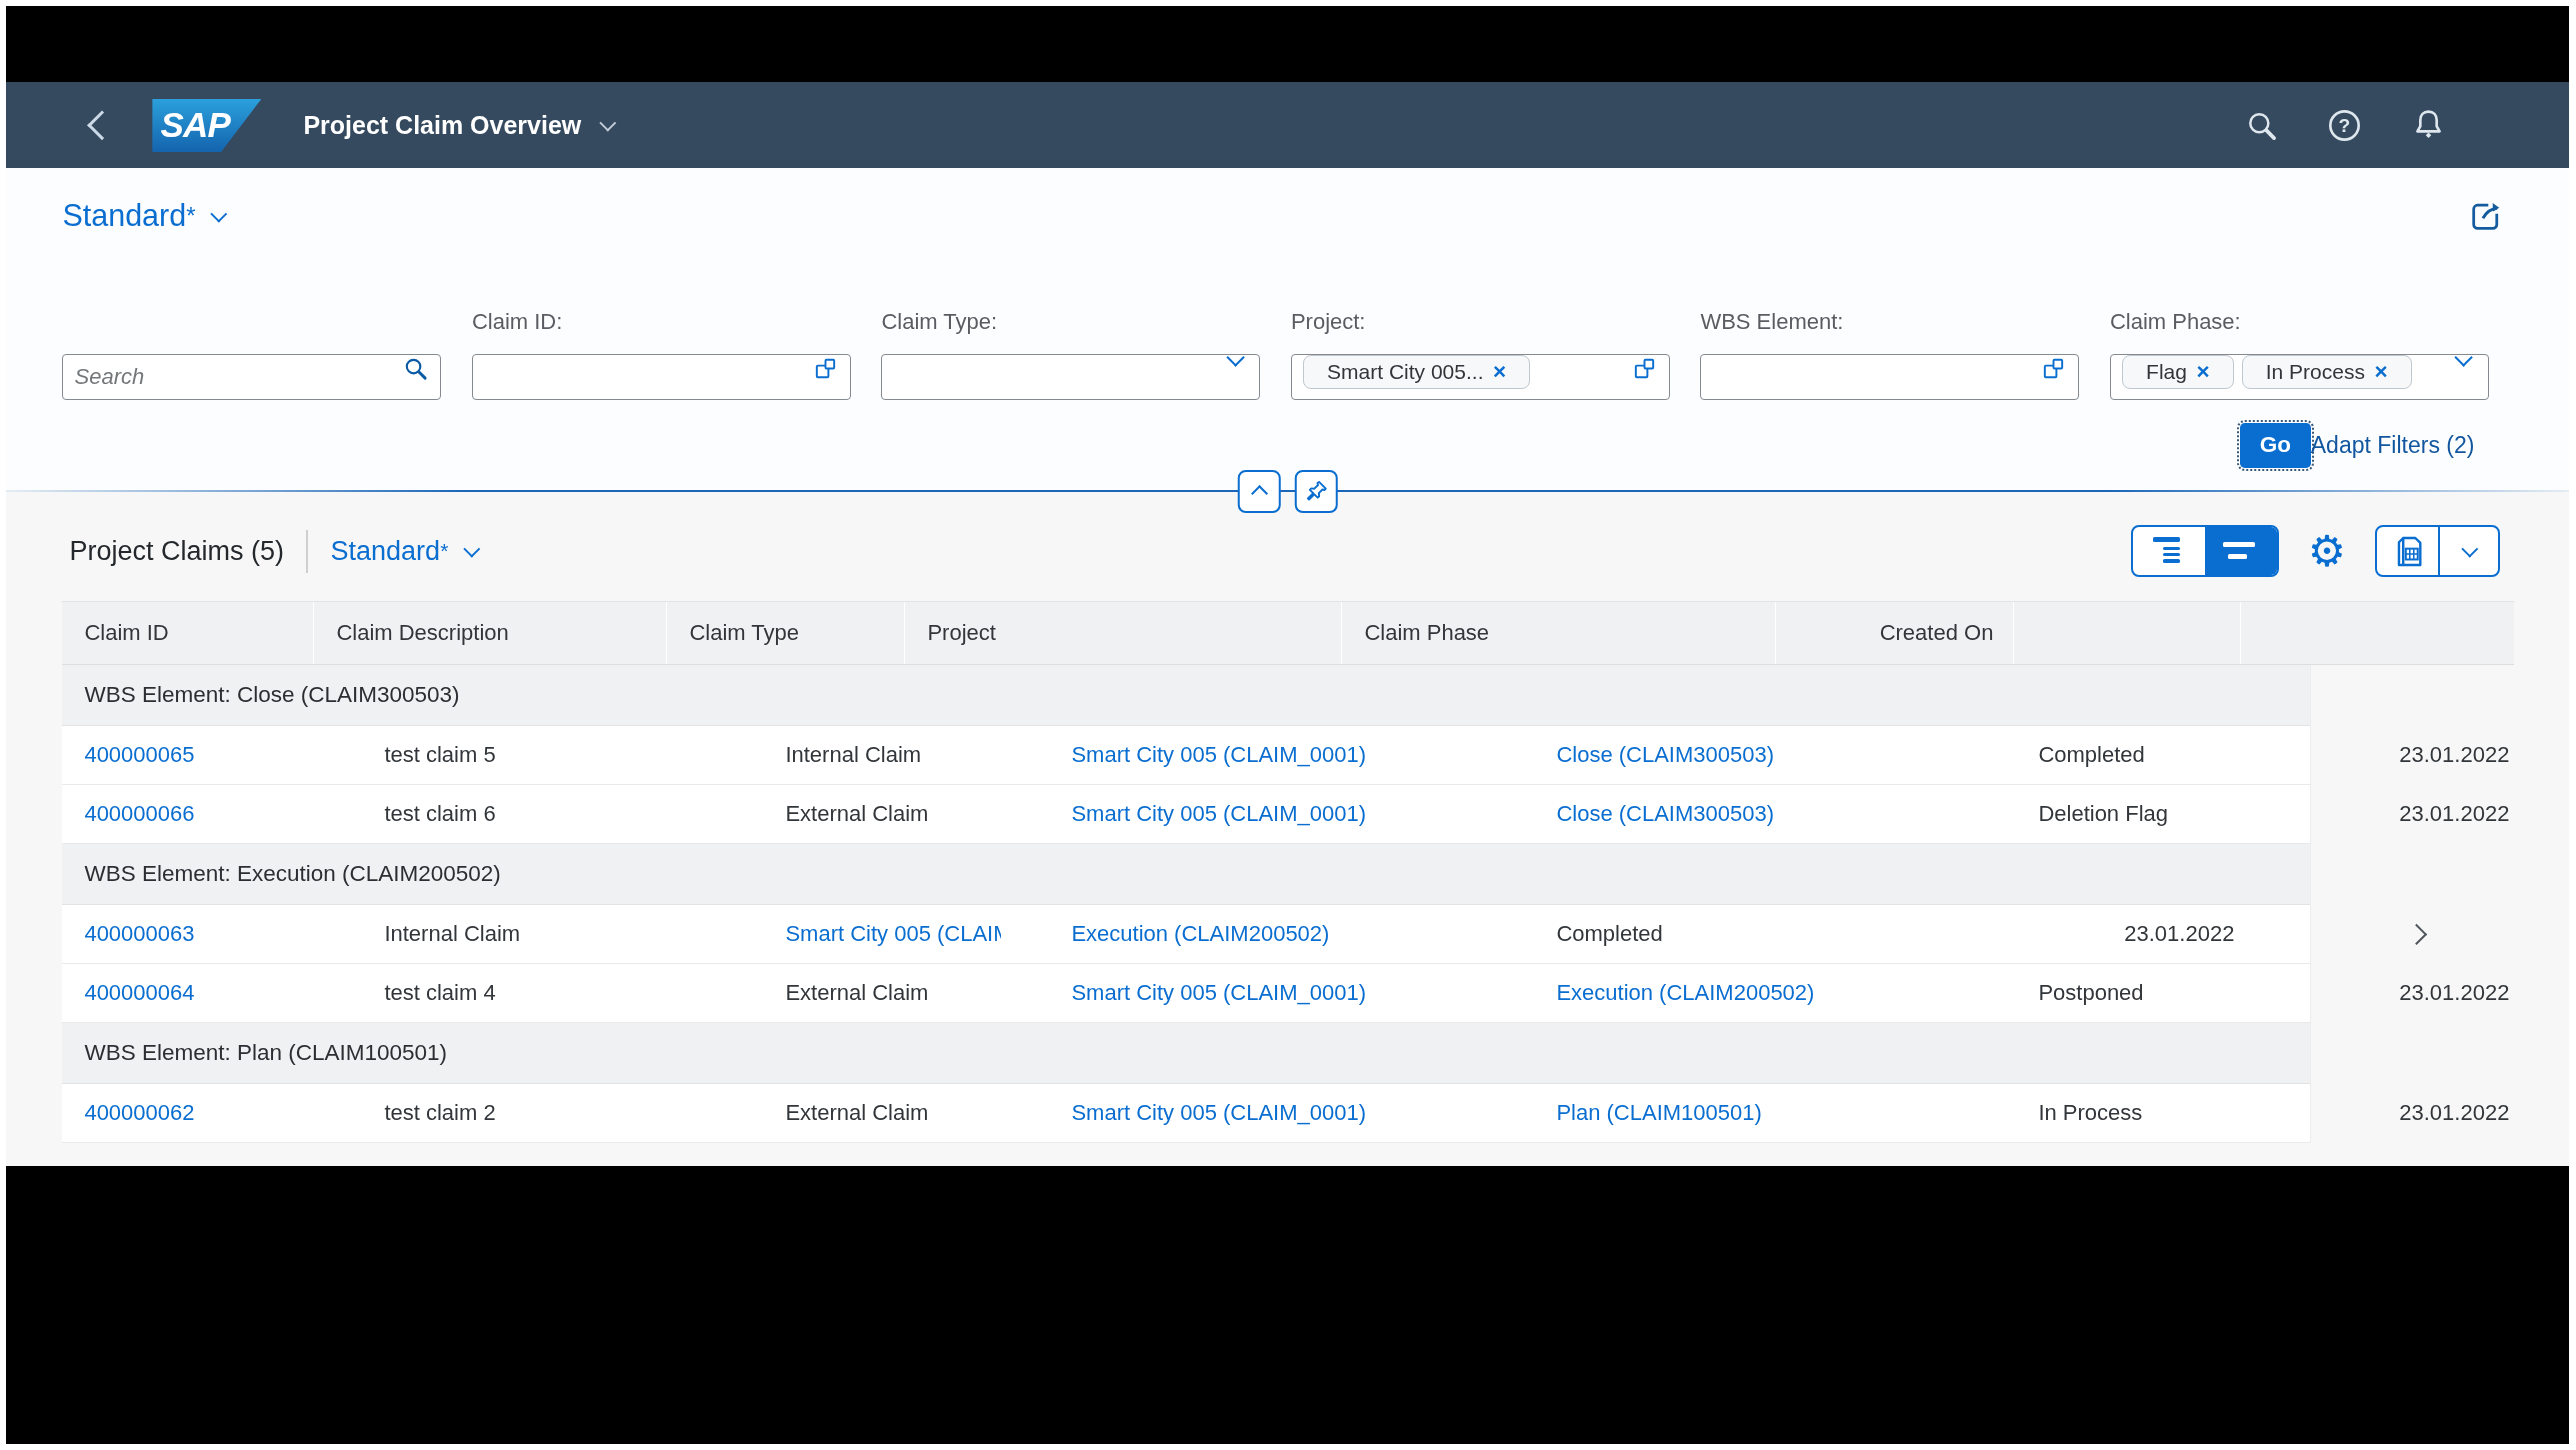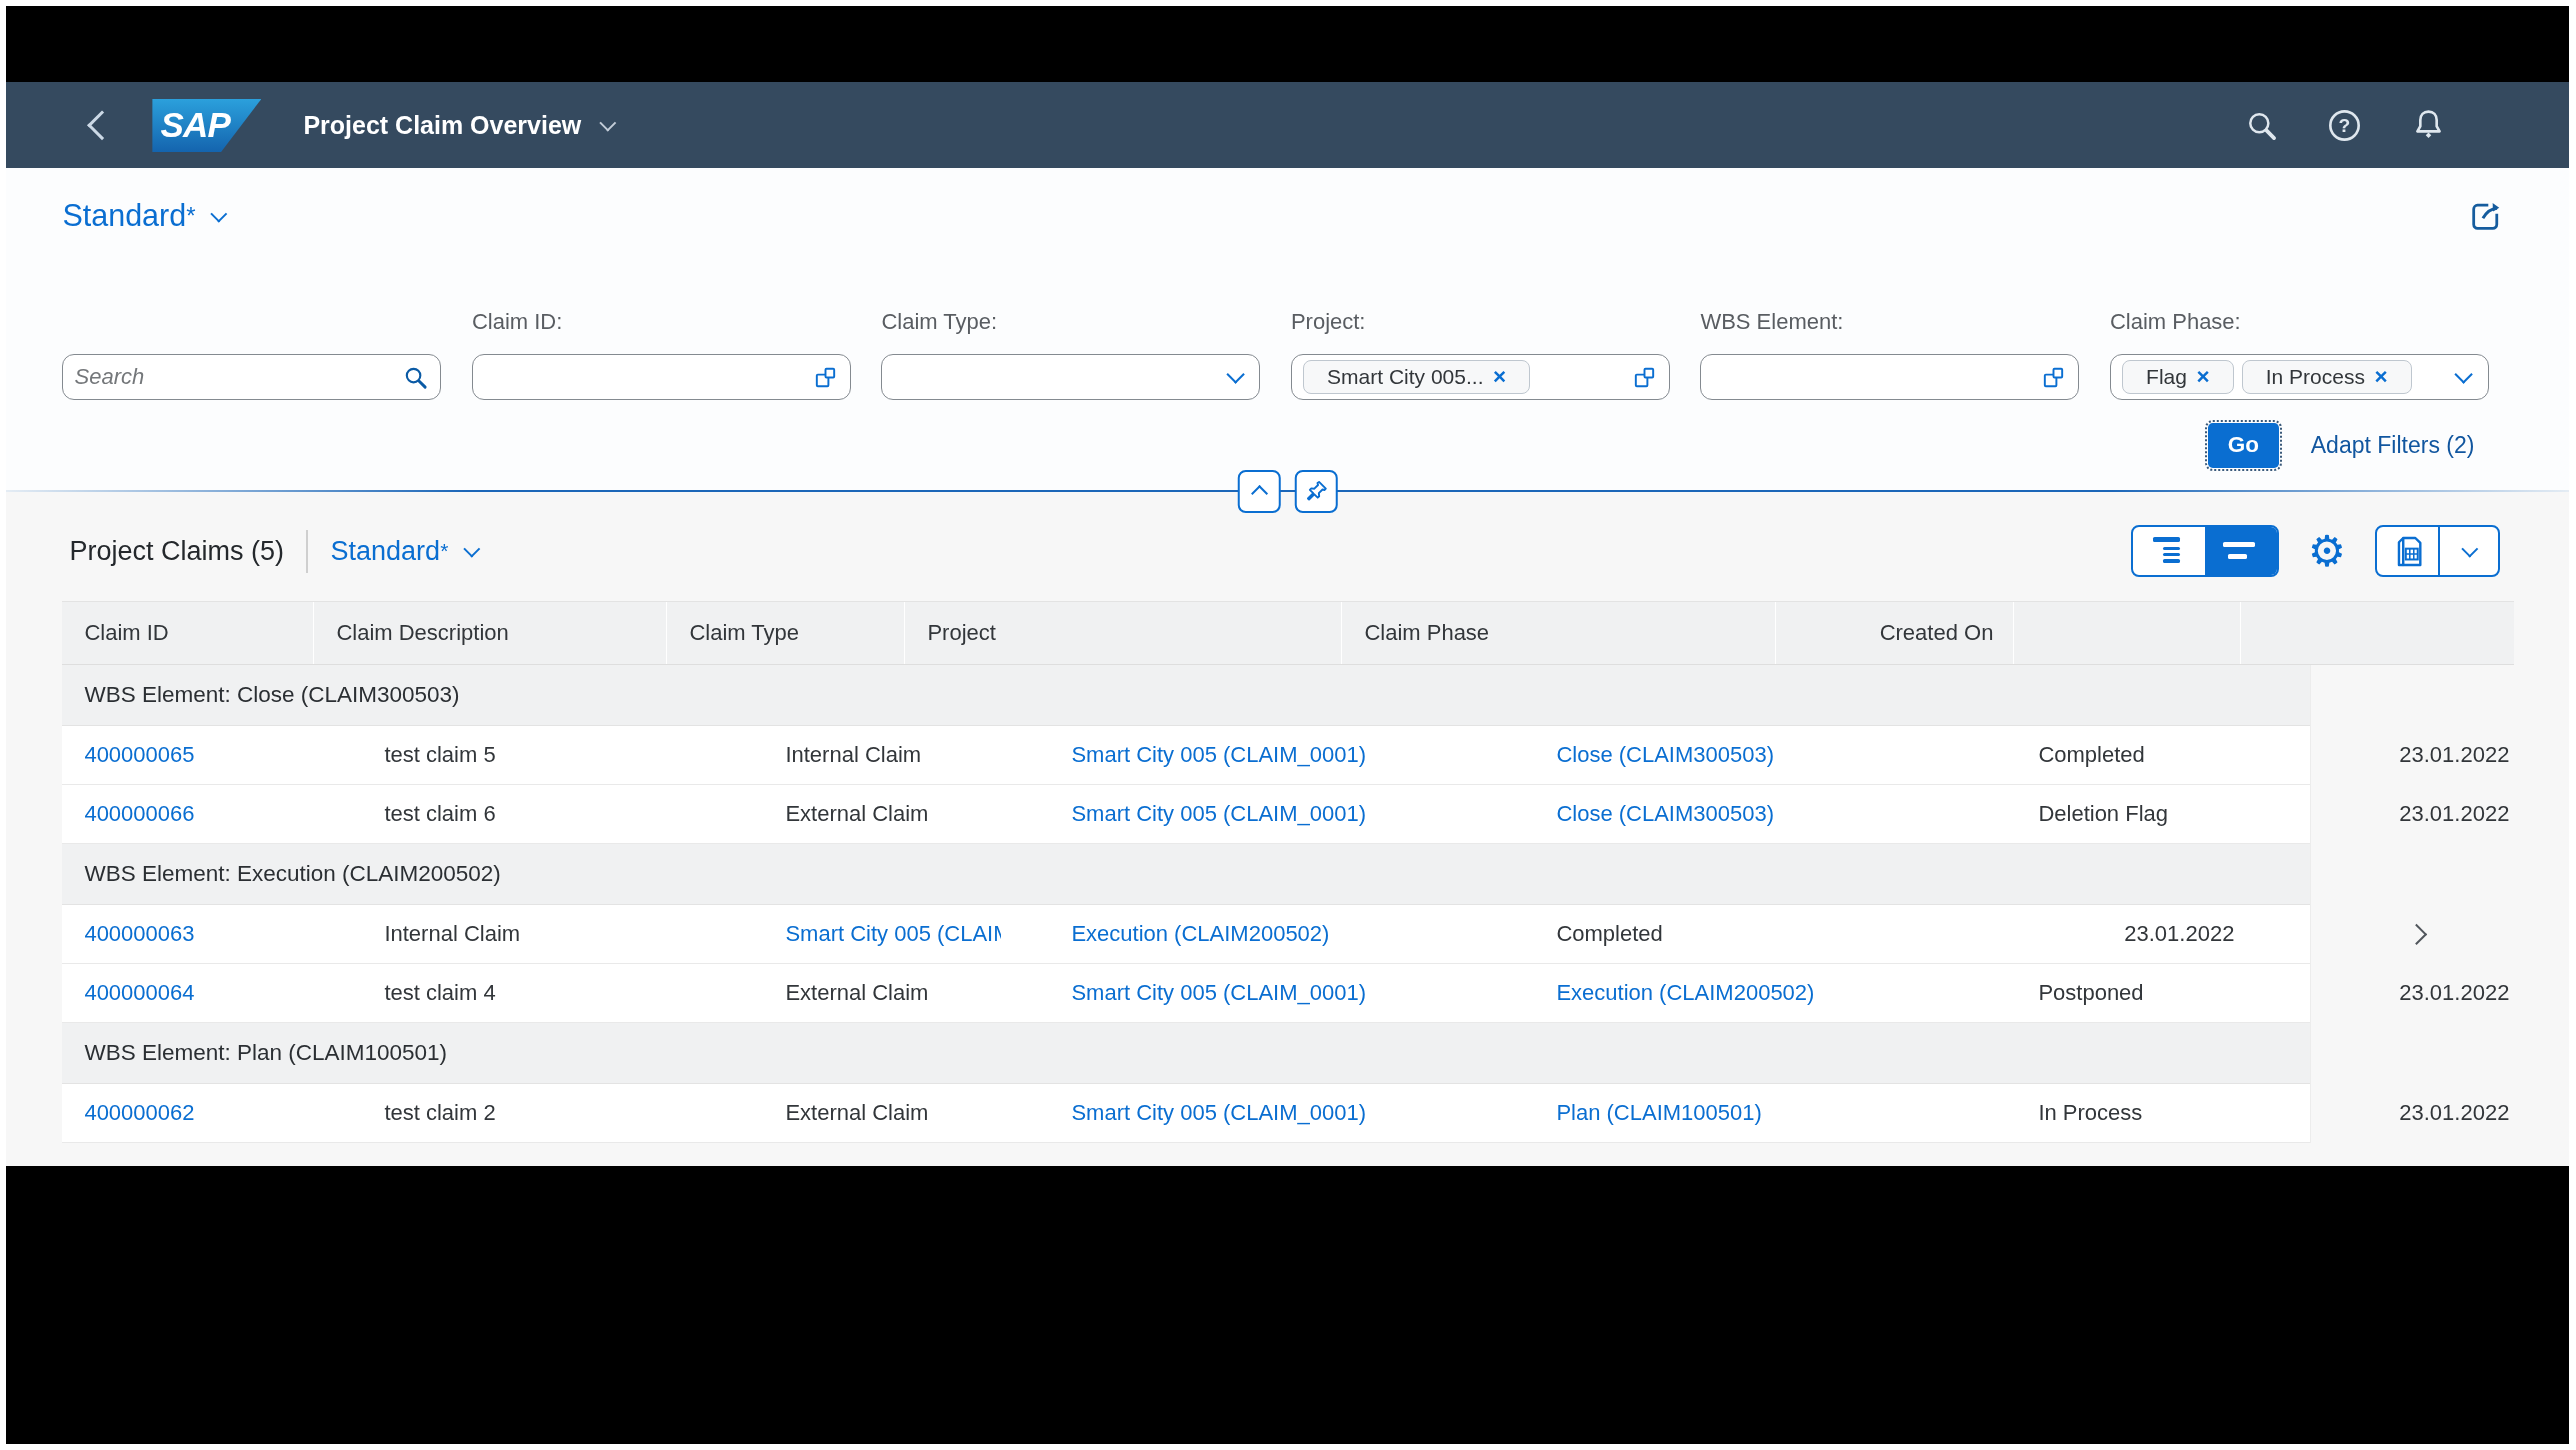--- a/index.html
+++ b/index.html
@@ -30,33 +30,33 @@
   .filterbar { background:#fcfdfe; position:relative; }
   .variant-row { height:95px; display:flex; align-items:center; padding:0 63px 0 56px; }
   .variant-name { color:#0a6ed1; font-size:30.5px; cursor:pointer; }
   .variant-star { color:#0a6ed1; font-size:24px; vertical-align:super; }
   .variant-chev { color:#0a6ed1; padding:4.8px; border-width:0 2.4px 2.4px 0; margin-left:17.7px; }
   .variant-spacer { flex:1; }
 
   .filter-row { display:flex; gap:30.5px; padding:46px 0 0 56px; }
   .ffield { width:379px; }
   .flabel { font-size:22px; color:#595d62; height:26px; margin-bottom:19px; white-space:nowrap; }
-  .fbox { height:46px; border:1.6px solid #848a90; border-radius:12px; background:#fff;
-          display:flex; align-items:center; padding:0 11.2px; position:relative; }
+  .fbox { height:46px; border:1.6px solid #848a90; border-radius:4px; background:#fff;
+          display:flex; align-items:flex-start; padding:0 11.2px; position:relative; }
   .fbox input { border:none; outline:none; flex:1; min-width:0; font-size:22px; color:#32363a; background:transparent; height:100%;
                 font-family:"Liberation Sans","DejaVu Sans",sans-serif; }
   .fbox input::placeholder { font-style:italic; color:#74777a; }
   .fbox .right-ico { margin-left:auto; display:flex; align-items:center; }
   .fbox .chev.blue { color:#0a6ed1; padding:5.6px; margin-right:6.4px; }
   .token { display:inline-flex; align-items:center; gap:9.6px; border:1.6px solid #bfc7cf; border-radius:8px;
            background:#f7f8f9; padding:4px 23px; font-size:21px; color:#32363a; white-space:nowrap; }
   .token .tok-x { color:#0a6ed1; font-size:22.5px; font-weight:bold; cursor:pointer; line-height:1; }
   .tokens { display:flex; gap:8px; overflow:hidden; }
 
-  .filter-actions { height:90px; display:flex; align-items:center; justify-content:flex-end; gap:32px; padding-right:95px; }
+  .filter-actions { height:90px; display:flex; align-items:center; justify-content:flex-end; padding-right:95px; }
   .go-btn { width:71px; height:45px; background:#0a6ed1; color:#fff; font-size:22.5px; font-weight:bold;
             border:none; border-radius:4.8px; cursor:pointer; outline:2.4px dotted #39597a; outline-offset:1.6px;
             font-family:"Liberation Sans","DejaVu Sans",sans-serif; }
   .adapt-link { color:#11569f; font-size:23px; cursor:pointer; }
 
   .sep-line { position:absolute; left:0; right:0; bottom:-1.6px; height:2.4px;
     background:linear-gradient(to right, rgba(10,110,209,0.08), #1b66b8 18%, #1b66b8 82%, rgba(10,110,209,0.08)); }
   .collapse-btns { position:absolute; left:50%; bottom:-22.5px; transform:translateX(-50%); display:flex; gap:14.5px; z-index:5; }
   .sq-btn { width:43px; height:43px; background:#fff; border:2px solid #0a6ed1; border-radius:8px;
             display:flex; align-items:center; justify-content:center; cursor:pointer; color:#0a6ed1; }

